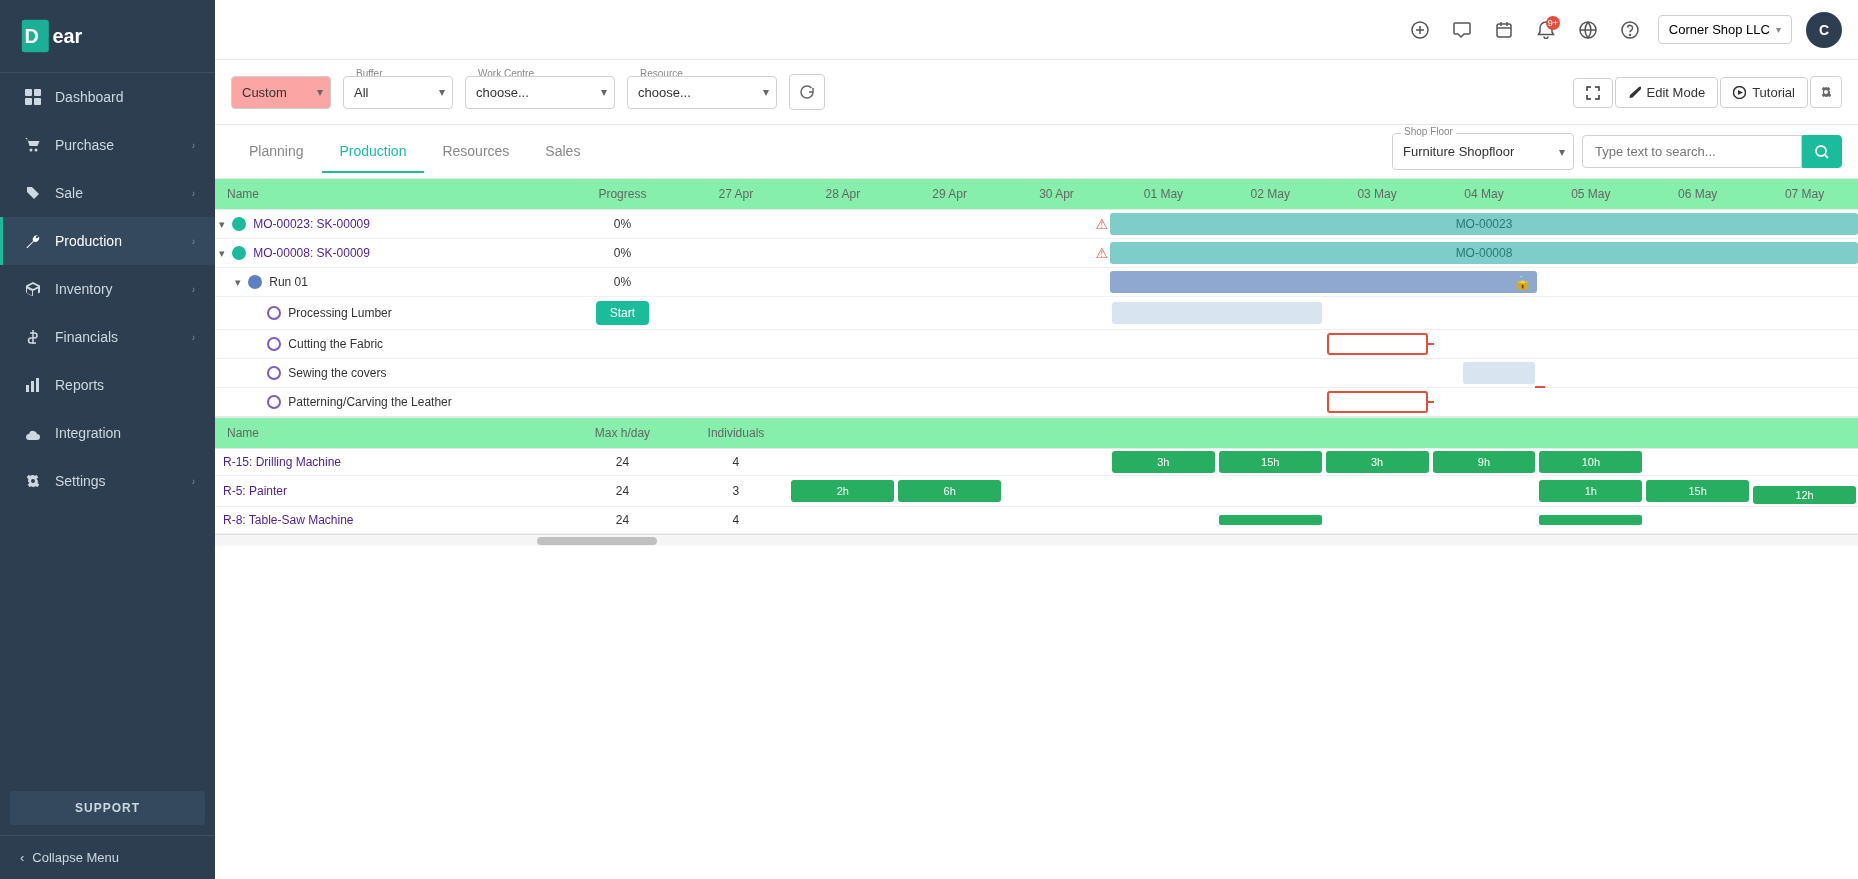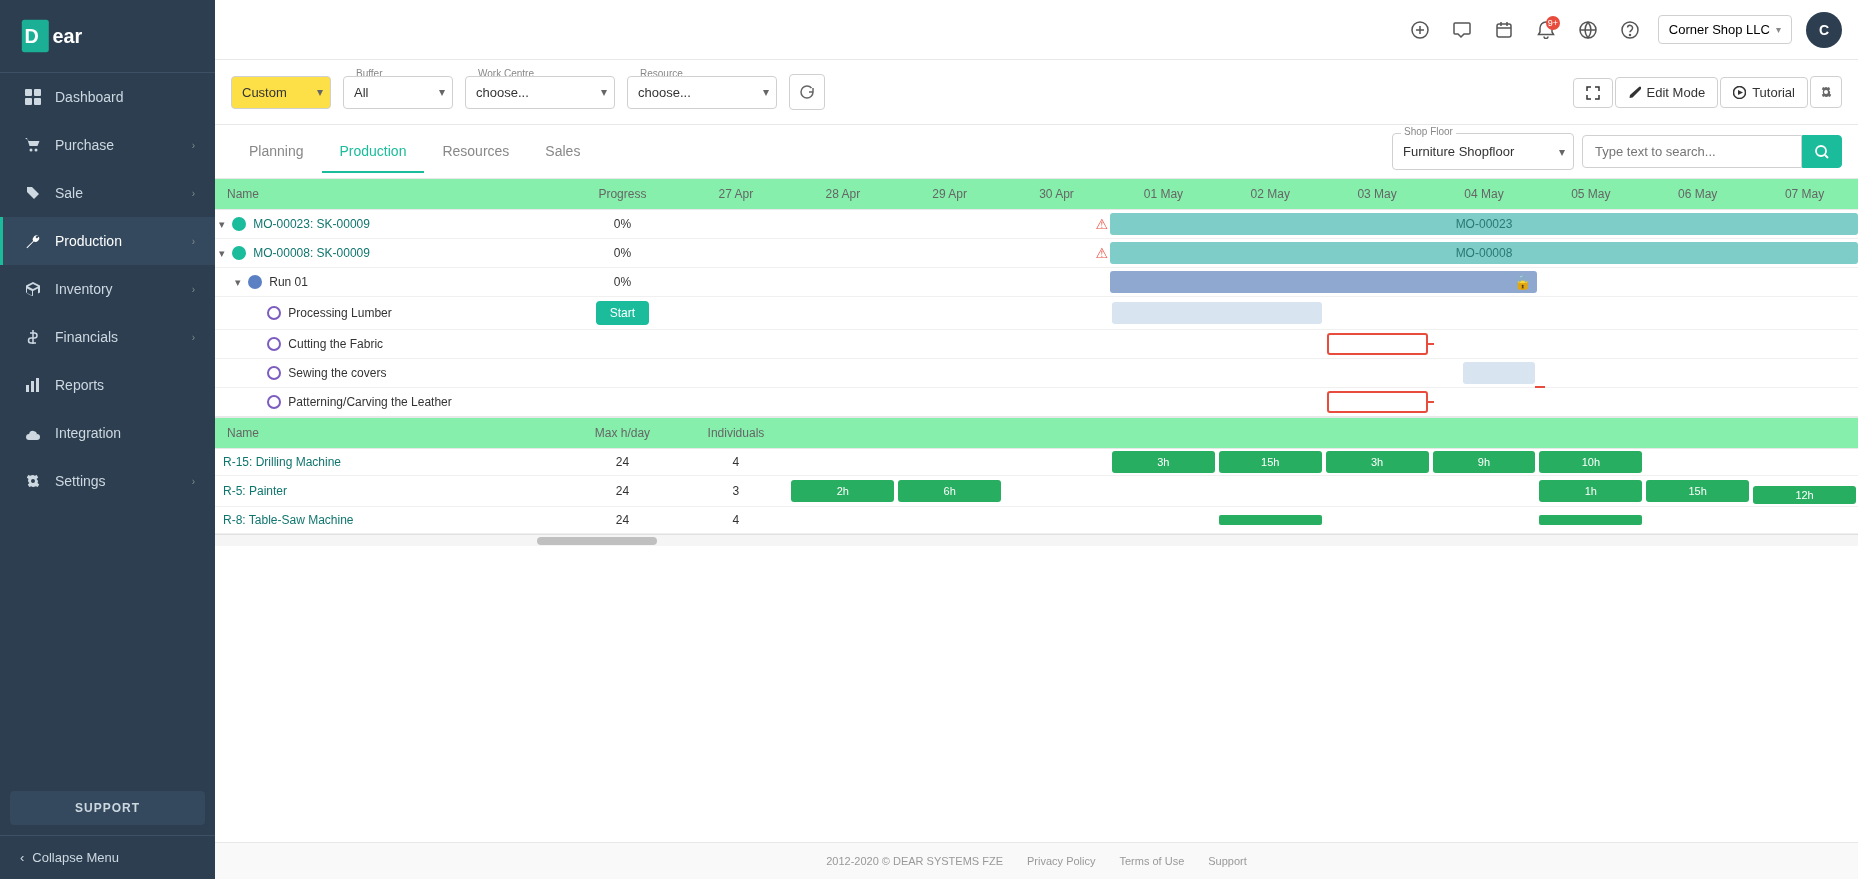--- a/index.html
+++ b/index.html
@@ -227,21 +227,21 @@
       text-align: center;
     }
     .gantt-table th.text-left { text-align: left; }
     .gantt-table td {
       border-bottom: 1px solid #f0f0f0;
       padding: 4px 8px;
       font-size: 12px;
       color: #333;
     }
     .date-col { width: 80px; text-align: center; min-width: 80px; }
-    .mo-link { color: #0f766e; text-decoration: none; font-size: 12px; }
+    .mo-link { color: #4c1d95; text-decoration: none; font-size: 12px; }
     .expand-btn { cursor: pointer; color: #666; font-size: 11px; }
 
     
     .alert-dot { color: #e74c3c; font-size: 14px; }
 
     
     .start-btn {
       background: #1abc9c; color: white; border: none; border-radius: 4px;
       padding: 5px 14px; cursor: pointer; font-size: 12px; font-weight: 500;
     }
@@ -477,21 +477,21 @@
       <span style="color:#888; font-size:10px;">▾</span>
     </div>
     <div class="user-avatar">C</div>
   </div>
 
   <div id="content">
 
     <div id="filterbar">
       <div class="filter-group" style="position:relative;">
         <div class="filter-select-wrapper">
-          <select class="filter-select" style="width:86px; background:#fde047;">
+          <select class="filter-select" style="width:86px; background:#fca5a5;">
             <option>Custom</option>
           </select>
         </div>
       </div>
 
       <div class="filter-group">
         <span class="filter-label">Buffer</span>
         <div class="filter-select-wrapper">
           <select class="filter-select" style="width:110px;">
             <option>All</option>
@@ -854,20 +854,14 @@
             </tr>
           </tbody>
         </table>
 
         <div class="h-scrollbar">
           <div class="h-scrollbar-thumb"></div>
         </div>
       </div>
     </div>
 
-    <div id="footer">
-      <span>2012-2020 © DEAR SYSTEMS FZE</span>
-      <a href="#">Privacy Policy</a>
-      <a href="#">Terms of Use</a>
-      <a href="#">Support</a>
-    </div>
   </div>
 </div>
 
 </body></html>

